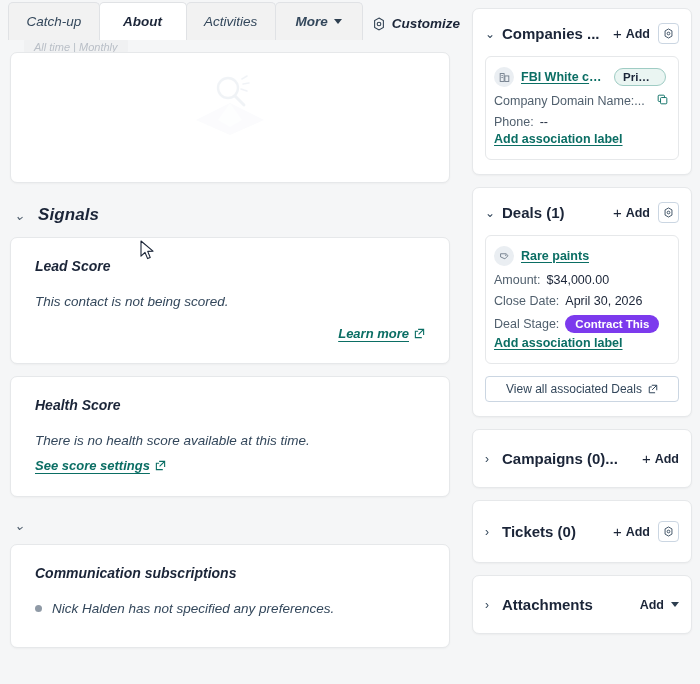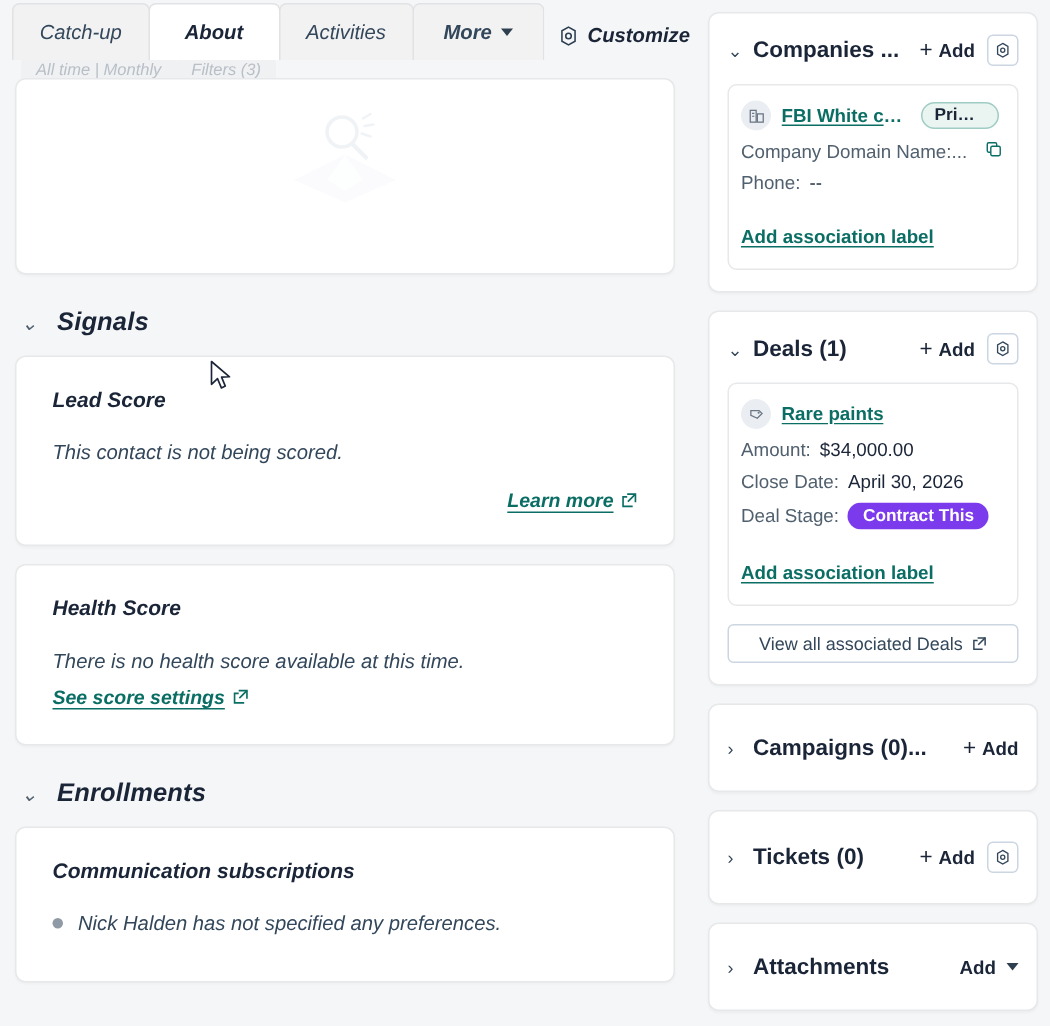--- a/index.html
+++ b/index.html
@@ -53,23 +53,23 @@
   .tab-more { font-weight: 700; }
   .customize-btn {
     display: flex; align-items: center; gap: 6px;
     margin-left: 10px; margin-bottom: 9px;
     font-size: 13.5px; font-weight: 700; color: #1b2538;
     cursor: pointer; white-space: nowrap;
   }
 
   
   .clipped-chips {
-    position: absolute; top: 38px; left: 14px;
-    display: flex; z-index: 1;
-    height: 14px; overflow: hidden;
+    position: absolute; top: 38px; left: 24px;
+    display: flex; gap: 16px; z-index: 1;
+    height: 14px; overflow: hidden; flex-direction: column;
   }
   .chip-ghost {
     height: 22px; padding: 2px 10px 0 10px;
     font-size: 11px; color: #b9bfc7;
     background: #f0f1f2; border-radius: 4px;
     white-space: nowrap; line-height: 14px;
   }
 
   .left-scroll { padding: 0 10px 0 10px; }
 
@@ -184,21 +184,21 @@
   .prop-row .lbl { color: #51606e; }
   .prop-row .val { color: #1b2538; font-weight: 400; }
   .prop-row .truncate { overflow: hidden; text-overflow: ellipsis; white-space: nowrap; }
   .copy-icon { margin-left: auto; cursor: pointer; flex: 0 0 auto; }
   .stage-badge {
     background: #7c3aed; color: #fff;
     font-size: 11.5px; font-weight: 700;
     border-radius: 11px; padding: 3px 10px; white-space: nowrap;
   }
   .assoc-label-link {
-    display: inline-block; margin-top: 22px;
+    display: inline-block; margin-top: 2px;
     color: #0b6e64; font-size: 12.5px; font-weight: 700;
     text-decoration: underline; text-underline-offset: 2px; cursor: pointer;
   }
   .viewall-btn {
     margin-top: 12px; width: 100%;
     border: 1px solid #cbd6e2; border-radius: 4px; background: #fff;
     font-size: 12px; color: #33475b;
     padding: 5px 6px;
     display: flex; align-items: center; justify-content: center; gap: 6px;
     cursor: pointer; white-space: nowrap;
@@ -292,21 +292,20 @@
               <path d="M4.5 1.5h6v6" fill="none" stroke="#0b6e64" stroke-width="1.2"></path>
               <path d="M10.5 1.5 5 7" fill="none" stroke="#0b6e64" stroke-width="1.2"></path>
               <path d="M8.5 10.5h-7v-7h3" fill="none" stroke="#0b6e64" stroke-width="1.2"></path>
             </svg>
           </span>
         </div>
       </div>
 
       <div class="section-head">
         <span class="chev">⌄</span>
-        <span class="title">Enrollments</span>
       </div>
 
       <div class="card panel-card" style="padding-bottom:28px">
         <div class="panel-title">Communication subscriptions</div>
         <div class="panel-body bullet-row">
           <span class="dot"></span>
           <span>Nick Halden has not specified any preferences.</span>
         </div>
       </div>
 

